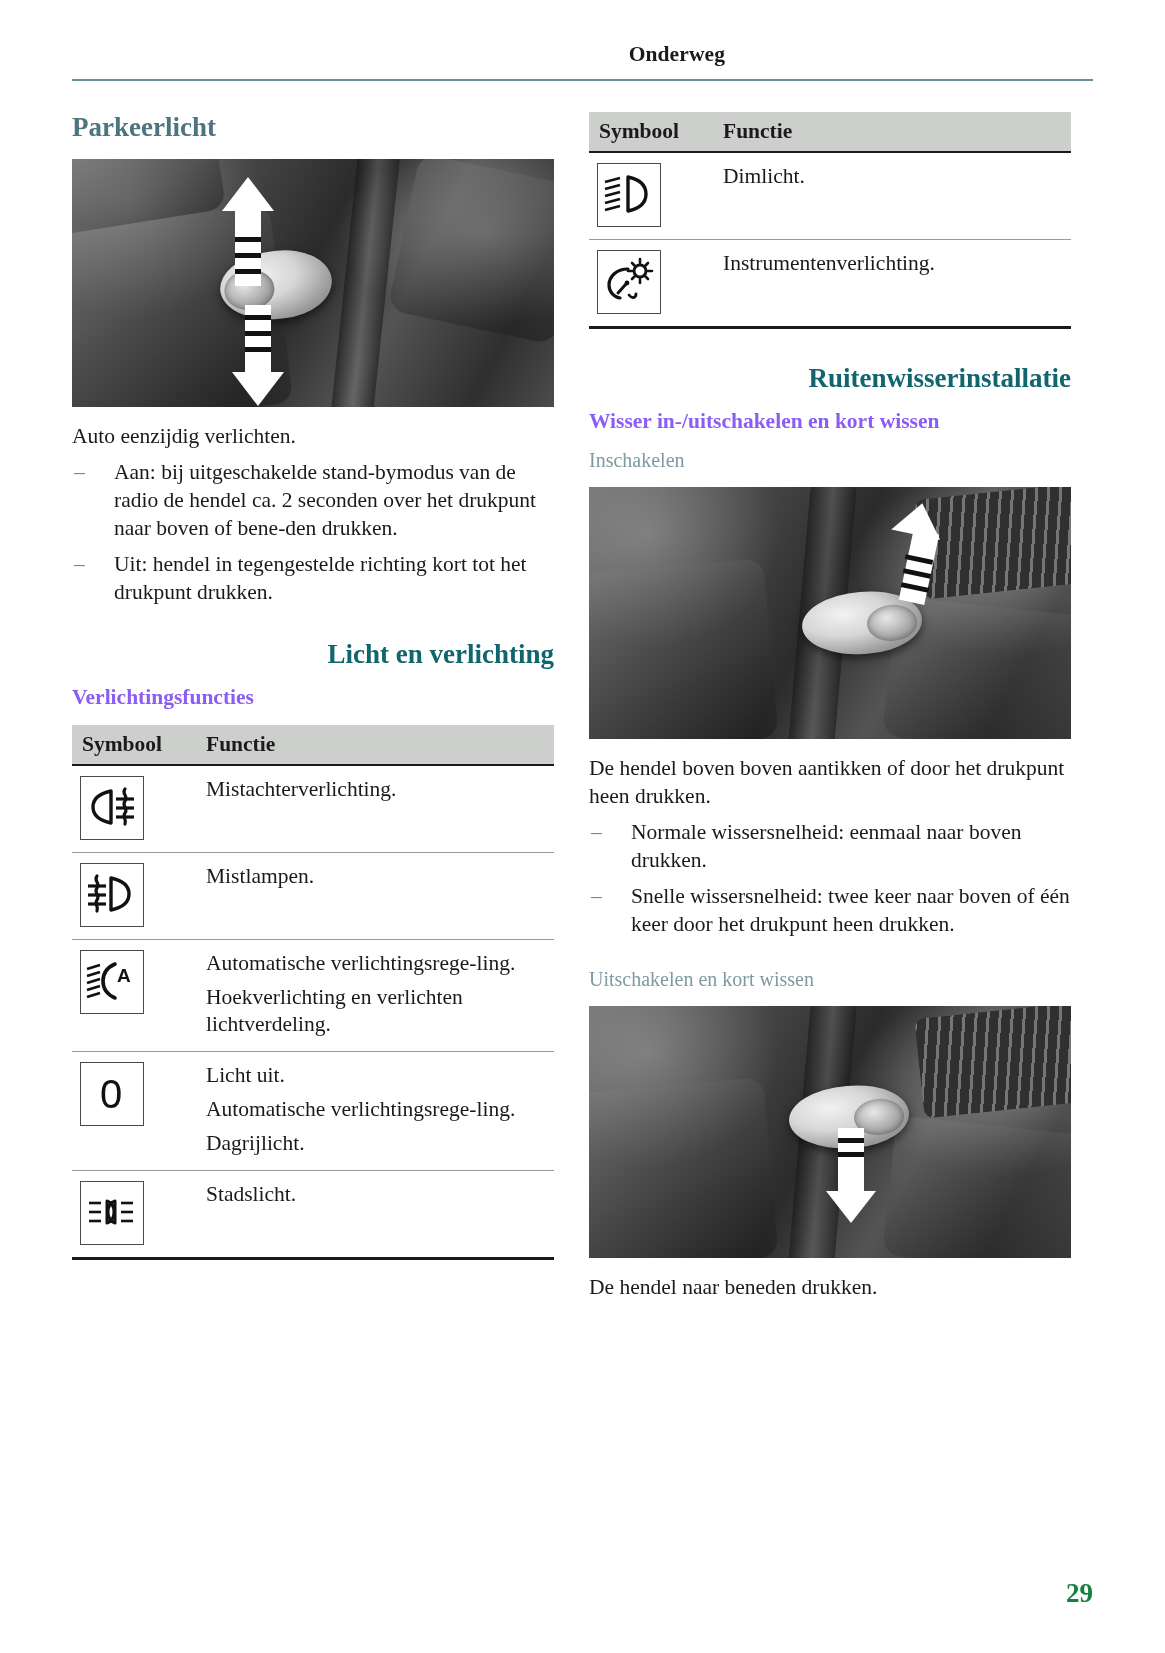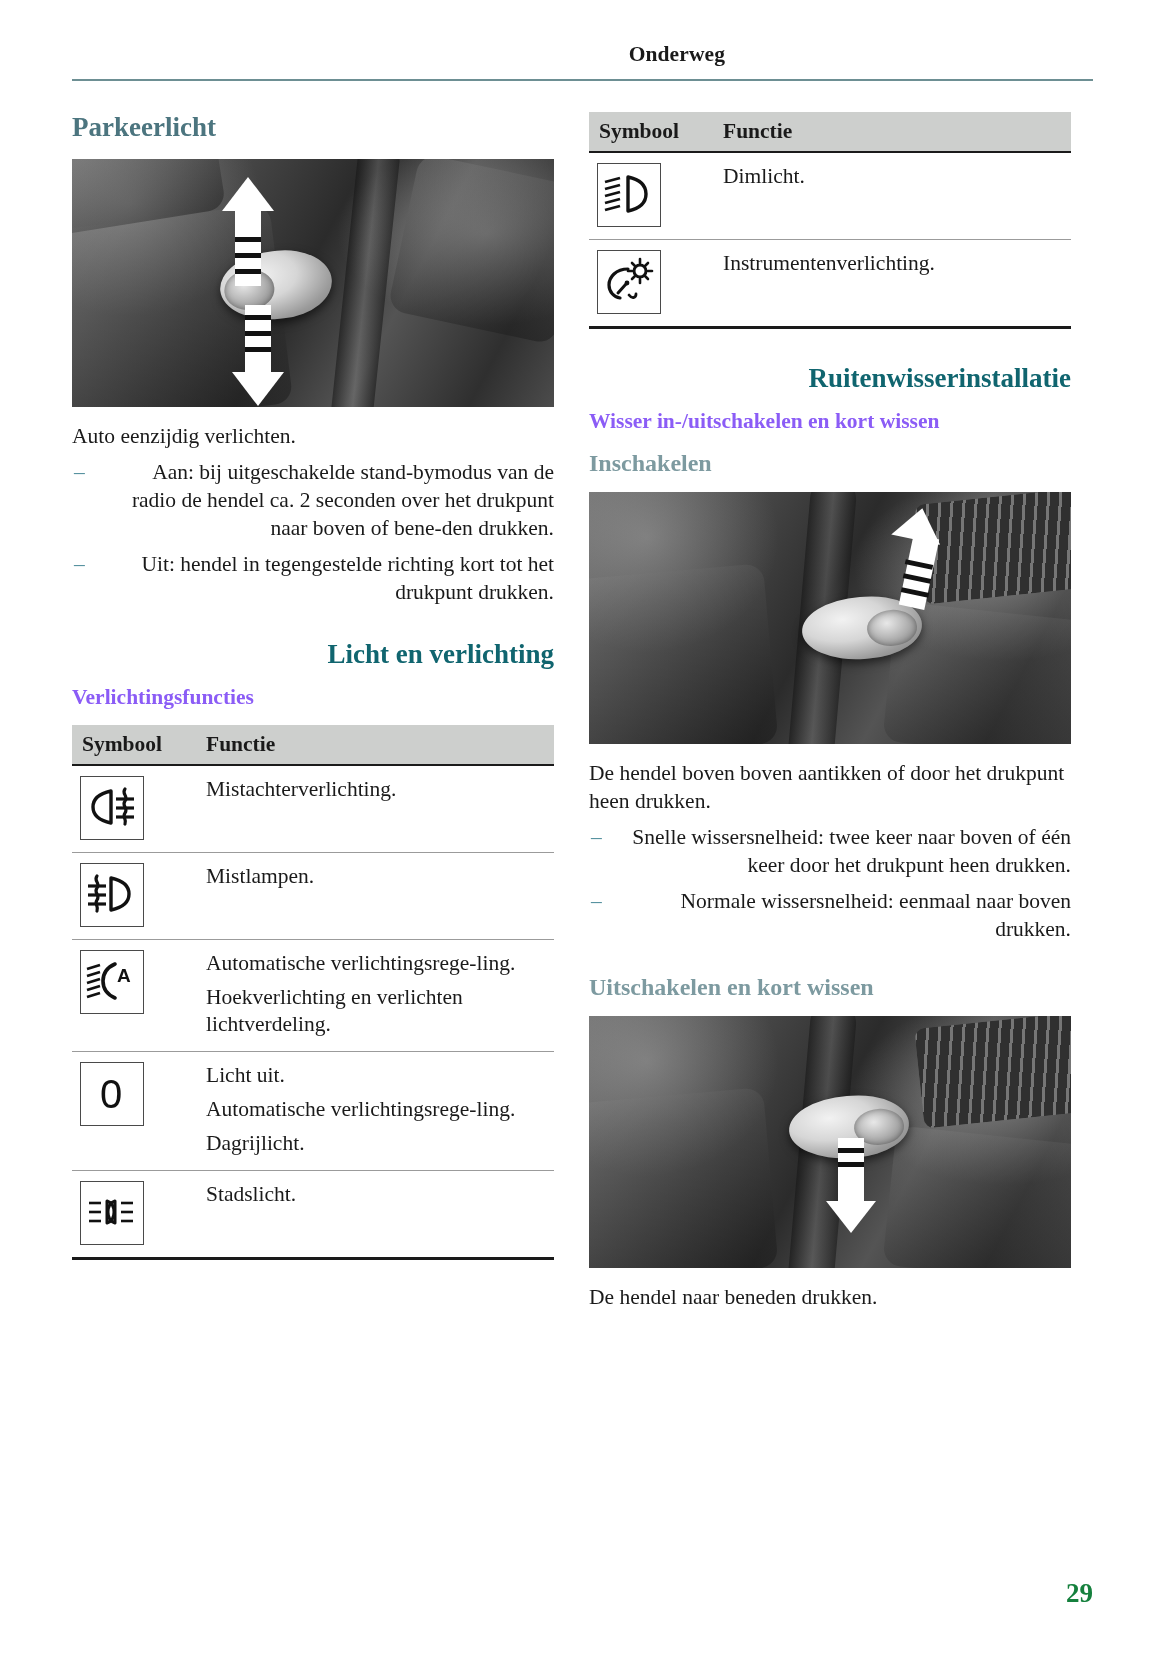--- a/index.html
+++ b/index.html
@@ -85,22 +85,22 @@
   }
   h3.sub {
     margin: 0 0 14px 0;
     font-size: 21.5px;
     font-weight: bold;
     color: #8b5cf6;
     line-height: 1.25;
   }
   h4.subsub {
     margin: 4px 0 14px 0;
-    font-size: 24px;
-    font-weight: bold;
+    font-size: 20px;
+    font-weight: normal;
     color: #7d9aa0;
     line-height: 1.25;
   }
 
   
   p.body {
     margin: 0 0 8px 0;
     font-size: 21.5px;
     line-height: 1.30;
     color: #1a1a1a;
@@ -110,21 +110,20 @@
     margin: 4px 0 10px 0;
     padding: 0;
   }
   ul.dash > li {
     position: relative;
     padding-left: 42px;
     margin-bottom: 8px;
     font-size: 21.5px;
     line-height: 1.30;
     color: #1a1a1a;
-    text-align: right;
   }
   ul.dash > li::before {
     content: "\2013";
     position: absolute;
     left: 2px;
     top: 0;
     color: #4e8d9b;
   }
 
   
@@ -497,22 +496,22 @@
       <div class="shaft" style="left:-13px; top:28px; width:26px; height:72px; transform:rotate(12deg);"></div>
       <div class="notch" style="left:-14px; top:54px; width:28px; transform:rotate(12deg);"></div>
       <div class="notch" style="left:-16px; top:68px; width:28px; transform:rotate(12deg);"></div>
       <div class="notch" style="left:-18px; top:82px; width:28px; transform:rotate(12deg);"></div>
     </div>
   </div>
 
   <p class="body">De hendel boven boven aantikken of door het drukpunt heen drukken.</p>
 
   <ul class="dash">
+    <li>Normale wissersnelheid: eenmaal naar boven drukken.</li>
     <li>Snelle wissersnelheid: twee keer naar boven of één keer door het drukpunt heen drukken.</li>
-    <li>Normale wissersnelheid: eenmaal naar boven drukken.</li>
   </ul>
 
   <h4 class="subsub" style="margin-top:28px;">Uitschakelen en kort wissen</h4>
 
   <div class="photo p3">
     <div class="bg"></div>
     <div class="arc" style="left:-10px; top:-96px; width:280px; height:270px; transform:rotate(-10deg); border-color:rgba(170,170,170,0.28) transparent transparent transparent;"></div>
     <div class="panel" style="left:-28px; top:80px; width:210px; height:180px; transform:rotate(-5deg);"></div>
     <div class="pillar" style="left:210px; top:-16px; width:46px; height:300px; transform:rotate(5deg);"></div>
     <div class="vent" style="left:330px; top:4px; width:170px; height:100px; transform:rotate(-6deg);"></div>

